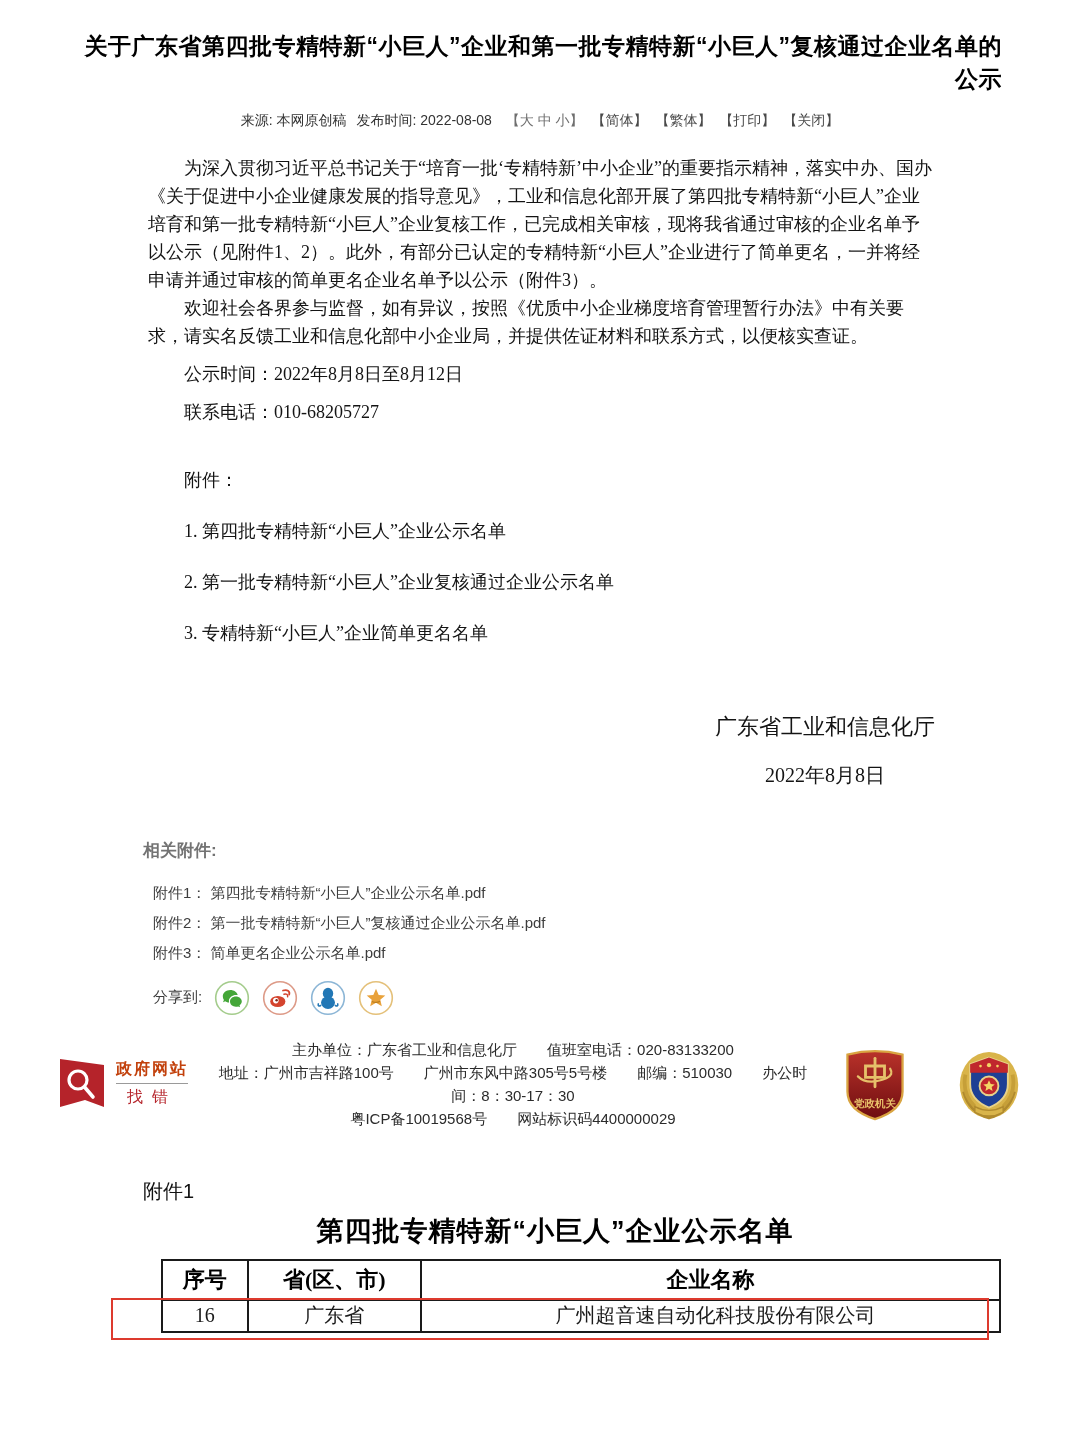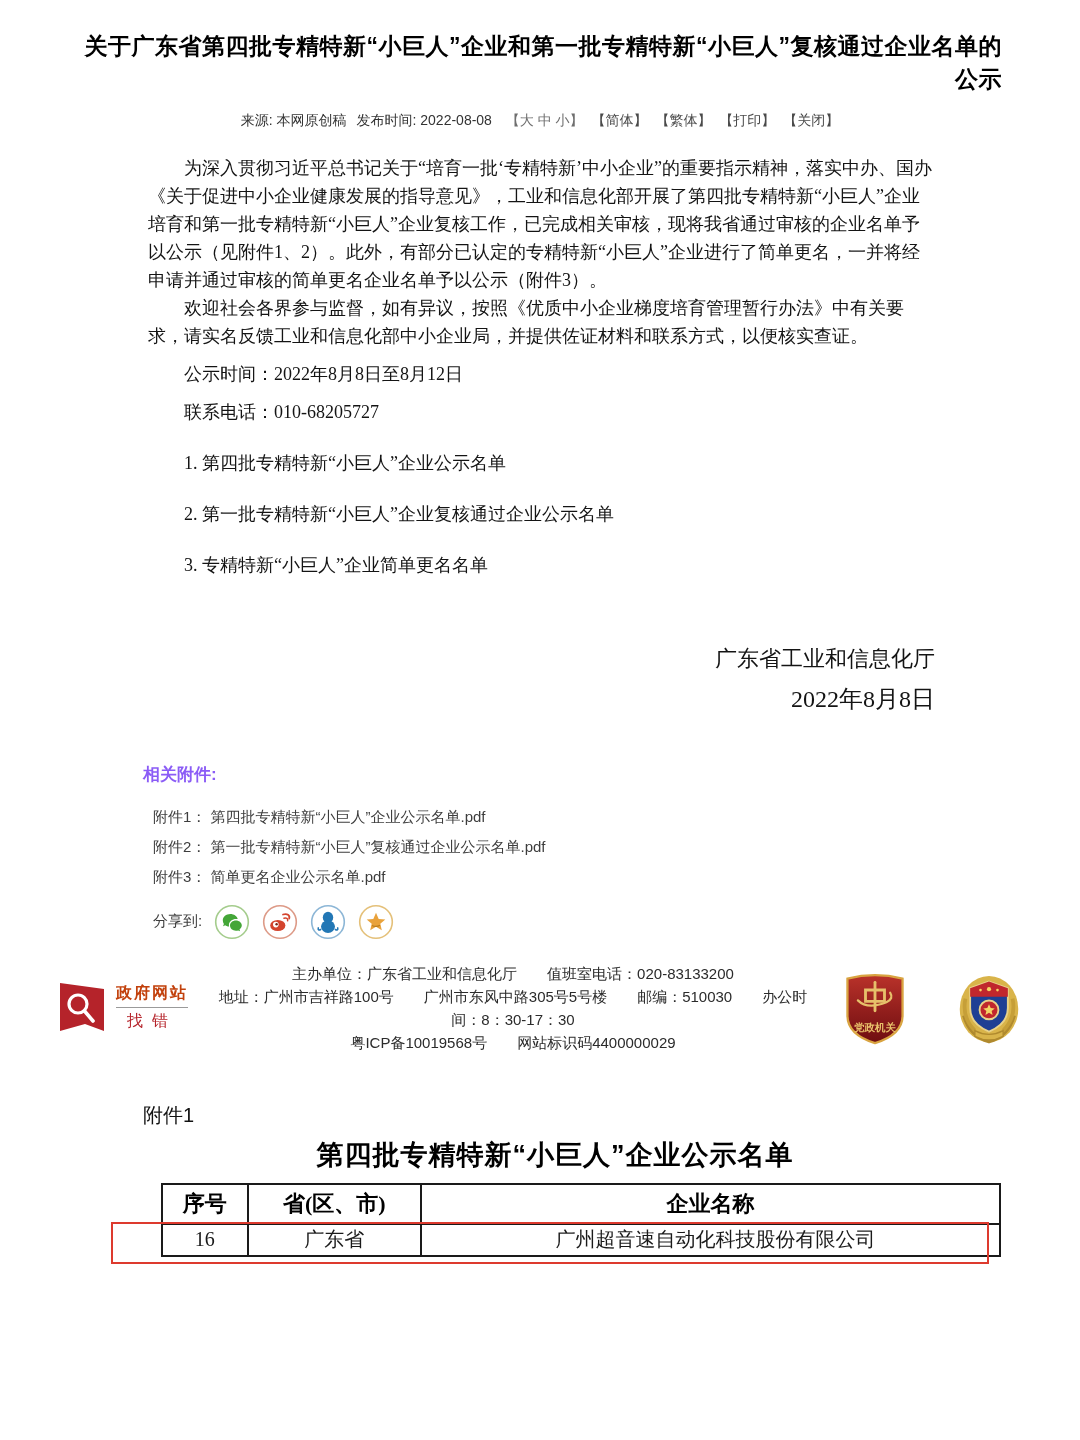--- a/index.html
+++ b/index.html
@@ -48,28 +48,28 @@
   .signature {
     margin-top: 66px;
     margin-right: 0;
     text-align: right;
   }
   .signature-inner {
     display: inline-block;
     text-align: center;
   }
   .signature-org { font-size: 22px; line-height: 28px; }
-  .signature-date { font-size: 24px; line-height: 28px; margin-top: 12px; text-align: right; }
+  .signature-date { font-size: 20px; line-height: 28px; margin-top: 20px; }
 
   
   .related {
     margin: 50px 145px 0 143px;
   }
   .related-heading {
-    color: #8b5cf6;
+    color: #737373;
     font-size: 17px;
     font-weight: 700;
   }
   .related-files { margin-top: 16px; }
   .related-file {
     font-size: 15px;
     color: #3d3d3d;
     line-height: 30px;
     margin-left: 10px;
     cursor: pointer;
@@ -187,20 +187,21 @@
     <span class="ctrl">【繁体】</span>
     <span class="ctrl">【打印】</span>
     <span class="ctrl">【关闭】</span>
   </div>
 
   <div class="article-body">
     <p>为深入贯彻习近平总书记关于“培育一批‘专精特新’中小企业”的重要指示精神，落实中办、国办《关于促进中小企业健康发展的指导意见》，工业和信息化部开展了第四批专精特新“小巨人”企业培育和第一批专精特新“小巨人”企业复核工作，已完成相关审核，现将我省通过审核的企业名单予以公示（见附件1、2）。此外，有部分已认定的专精特新“小巨人”企业进行了简单更名，一并将经申请并通过审核的简单更名企业名单予以公示（附件3）。</p>
     <p>欢迎社会各界参与监督，如有异议，按照《优质中小企业梯度培育管理暂行办法》中有关要求，请实名反馈工业和信息化部中小企业局，并提供佐证材料和联系方式，以便核实查证。</p>
     <p class="line-gap">公示时间：2022年8月8日至8月12日</p>
     <p class="line-gap">联系电话：010-68205727</p>
+    <p class="attach-label">附件：</p>
     <p class="attach-item">1. 第四批专精特新“小巨人”企业公示名单</p>
     <p class="attach-item">2. 第一批专精特新“小巨人”企业复核通过企业公示名单</p>
     <p class="attach-item">3. 专精特新“小巨人”企业简单更名名单</p>
 
     <div class="signature">
       <div class="signature-inner">
         <div class="signature-org">广东省工业和信息化厅</div>
         <div class="signature-date">2022年8月8日</div>
       </div>
     </div>

